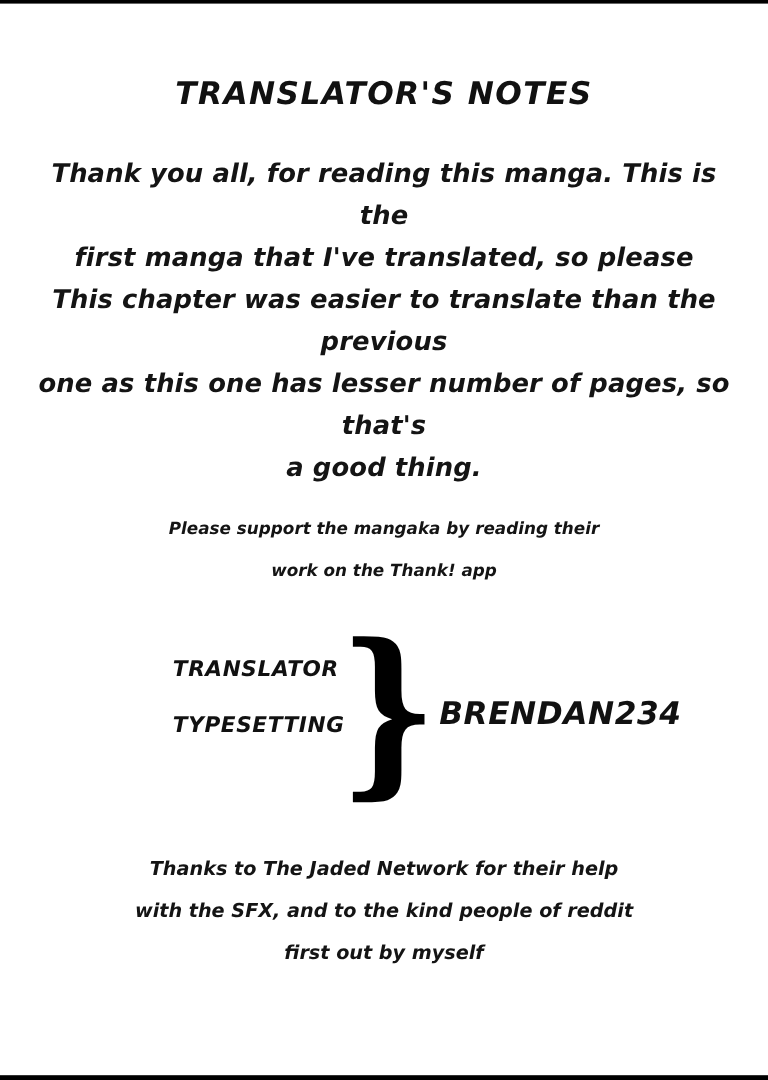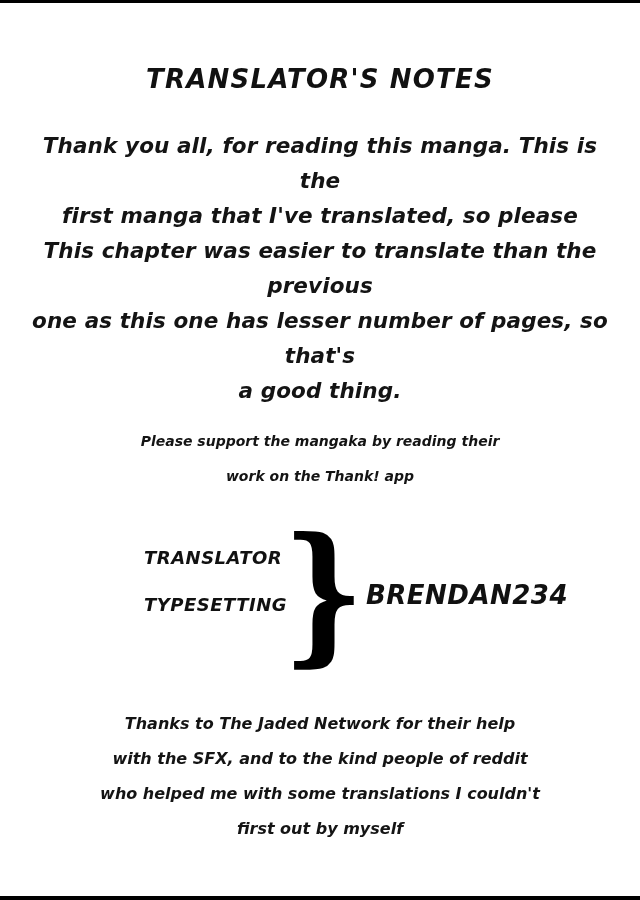--- a/index.html
+++ b/index.html
@@ -165,17 +165,16 @@
       <span class="line">TRANSLATOR</span>
       <span class="line">TYPESETTING</span>
     </div>
     <div class="brace">}</div>
     <div class="credit-name">BRENDAN234</div>
   </div>
 
   <div class="para para-thanks">
     <span class="line">Thanks to The Jaded Network for their help</span>
     <span class="line">with the SFX, and to the kind people of reddit</span>
-    <span class="line">who helped me with some translations I couldn't</span>
     <span class="line">first out by myself</span>
   </div>
 
 </div>
 
 </body></html>

